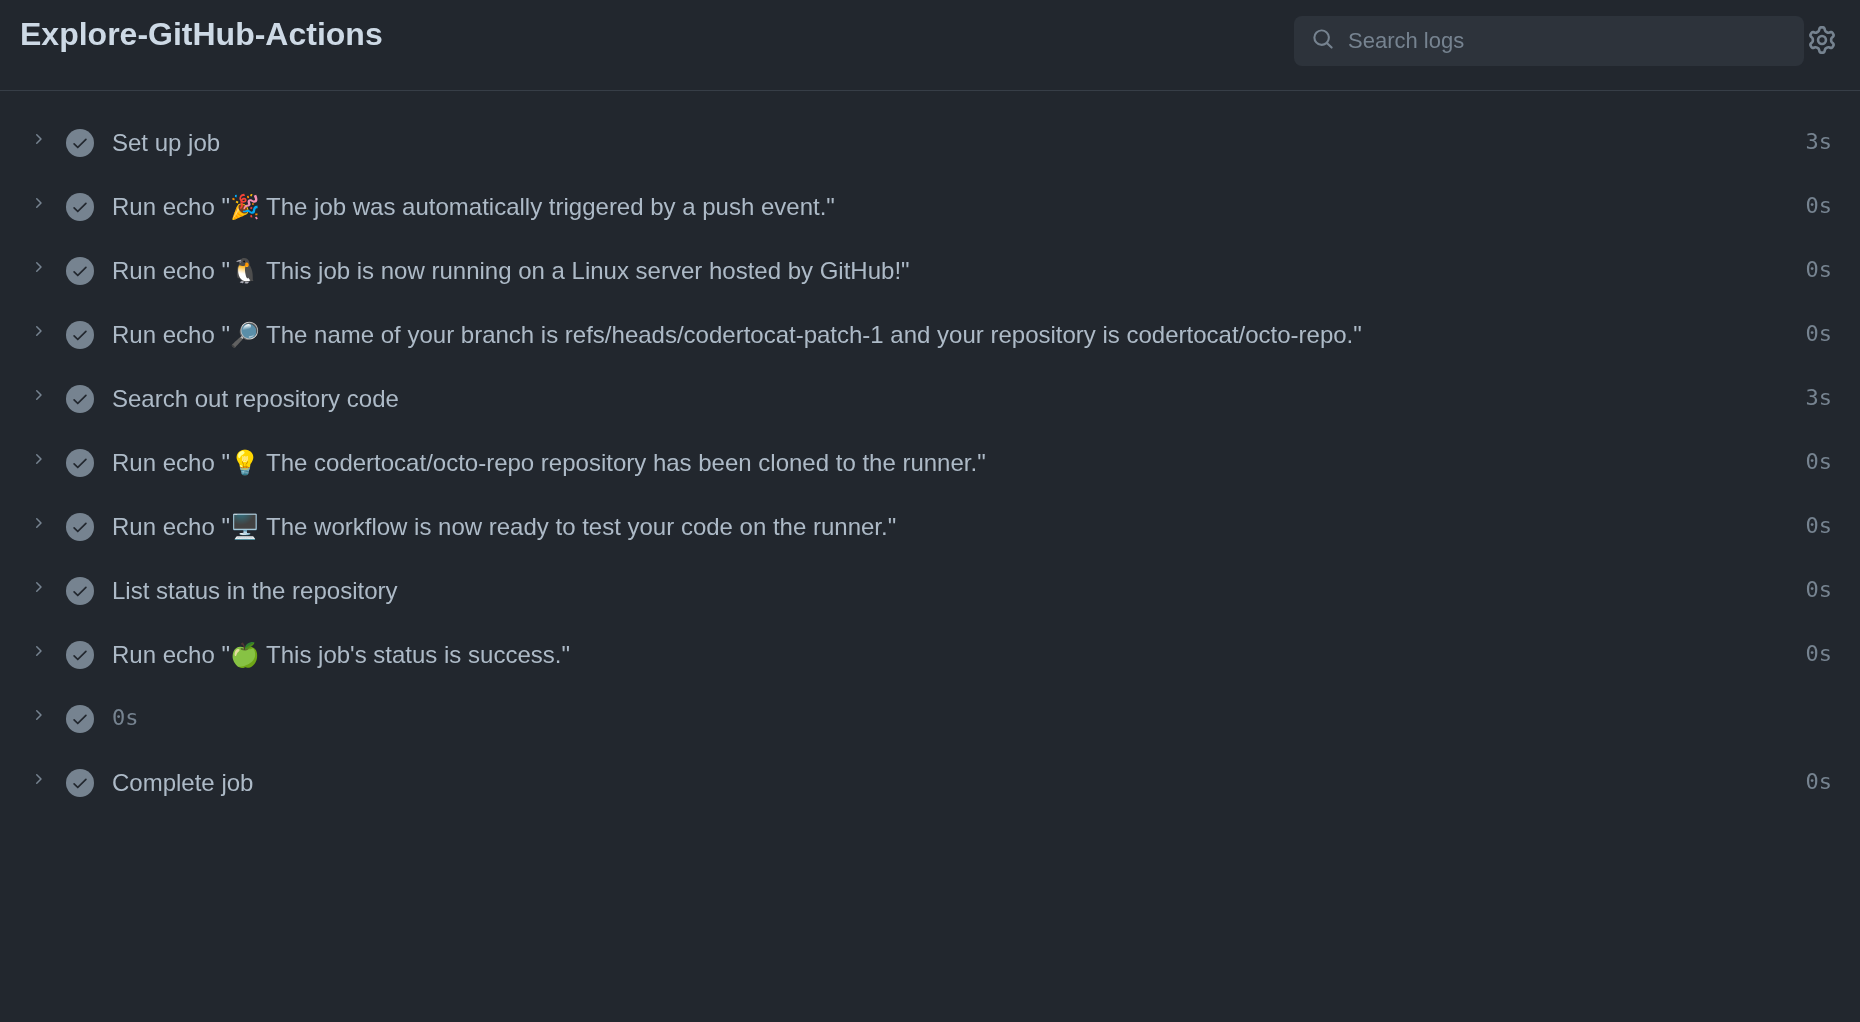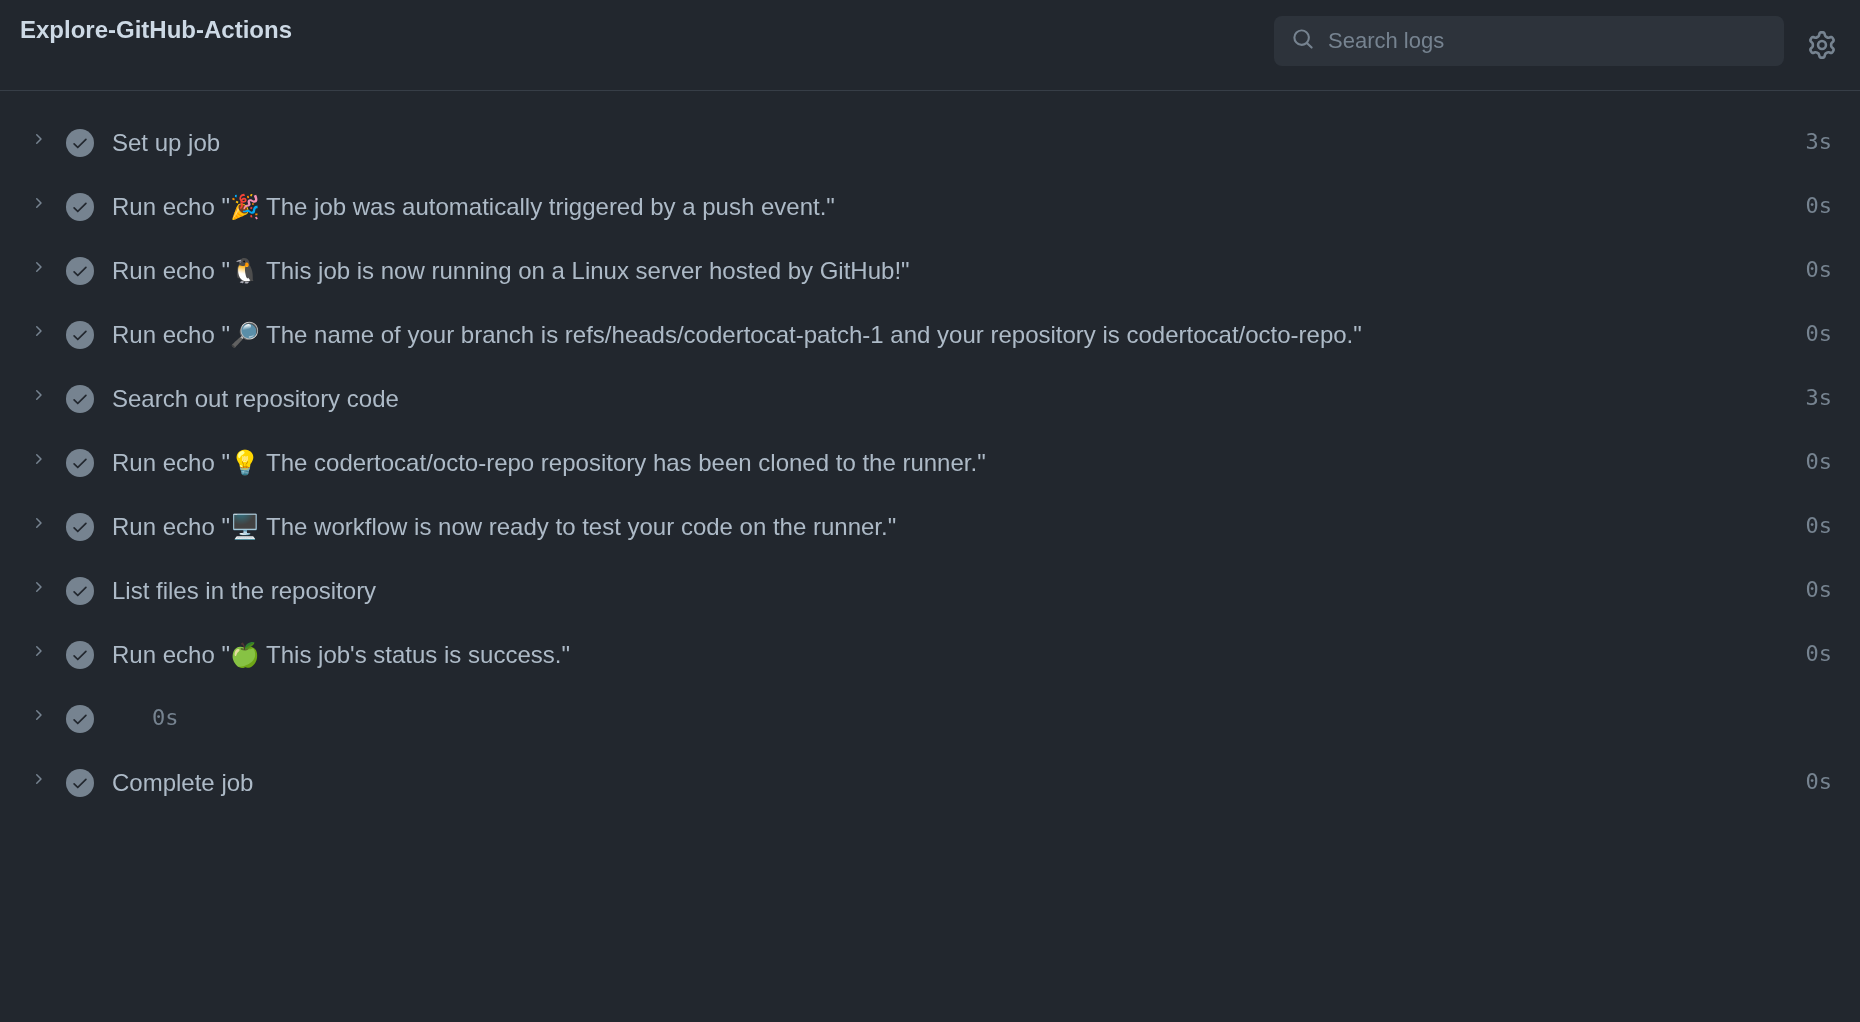--- a/index.html
+++ b/index.html
@@ -21,32 +21,31 @@
       justify-content: space-between;
       padding: 16px 20px 24px 20px;
       border-bottom: 1px solid #373e47;
     }
     .header-left {
       display: flex;
       flex-direction: column;
       gap: 6px;
     }
     .title {
-      font-size: 24px;
+      font-size: 32px;
       font-weight: 600;
       color: #cdd9e5;
     }
     .subtitle {
       font-size: 22px;
       color: #768390;
     }
     .header-right {
       display: flex;
-      align-items: flex-end;
-      gap: 20px;
+      align-items: center;
     }
     .search-box {
       display: flex;
       align-items: center;
       background-color: #2d333b;
       border-radius: 8px;
       padding: 12px 18px;
       width: 510px;
       gap: 14px;
     }
@@ -104,21 +103,20 @@
       color: #adbac7;
       white-space: nowrap;
       overflow: hidden;
       text-overflow: ellipsis;
     }
     .step-duration {
       font-size: 22px;
       color: #768390;
       font-family: ui-monospace, SFMono-Regular, "SF Mono", Menlo, Consolas, monospace;
       flex-shrink: 0;
-      margin-left: 40px;
     }
   </style>
 </head>
 <body>
 
 <div class="header">
   <div class="header-left">
     <div class="title">Explore-GitHub-Actions</div>
   </div>
   <div class="header-right">
@@ -243,21 +241,21 @@
       <span class="chevron">
         <svg width="16" height="16" viewBox="0 0 16 16" fill="#768390">
           <path d="M6.22 3.22a.75.75 0 0 1 1.06 0l4.25 4.25a.75.75 0 0 1 0 1.06l-4.25 4.25a.751.751 0 0 1-1.042-.018.751.751 0 0 1-.018-1.042L9.94 8 6.22 4.28a.75.75 0 0 1 0-1.06Z"></path>
         </svg>
       </span>
       <span class="check-circle">
         <svg width="18" height="18" viewBox="0 0 16 16" fill="#22272e">
           <path d="M13.78 4.22a.75.75 0 0 1 0 1.06l-7.25 7.25a.75.75 0 0 1-1.06 0L2.22 9.28a.751.751 0 0 1 .018-1.042.751.751 0 0 1 1.042-.018L6 10.94l6.72-6.72a.75.75 0 0 1 1.06 0Z"></path>
         </svg>
       </span>
-      <span class="step-label">List files in the repository</span>
+      <span class="step-label">List status in the repository</span>
       <span class="step-duration">0s</span>
     </div>
     <div class="step-row">
       <span class="chevron">
         <svg width="16" height="16" viewBox="0 0 16 16" fill="#768390">
           <path d="M6.22 3.22a.75.75 0 0 1 1.06 0l4.25 4.25a.75.75 0 0 1 0 1.06l-4.25 4.25a.751.751 0 0 1-1.042-.018.751.751 0 0 1-.018-1.042L9.94 8 6.22 4.28a.75.75 0 0 1 0-1.06Z"></path>
         </svg>
       </span>
       <span class="check-circle">
         <svg width="18" height="18" viewBox="0 0 16 16" fill="#22272e">

